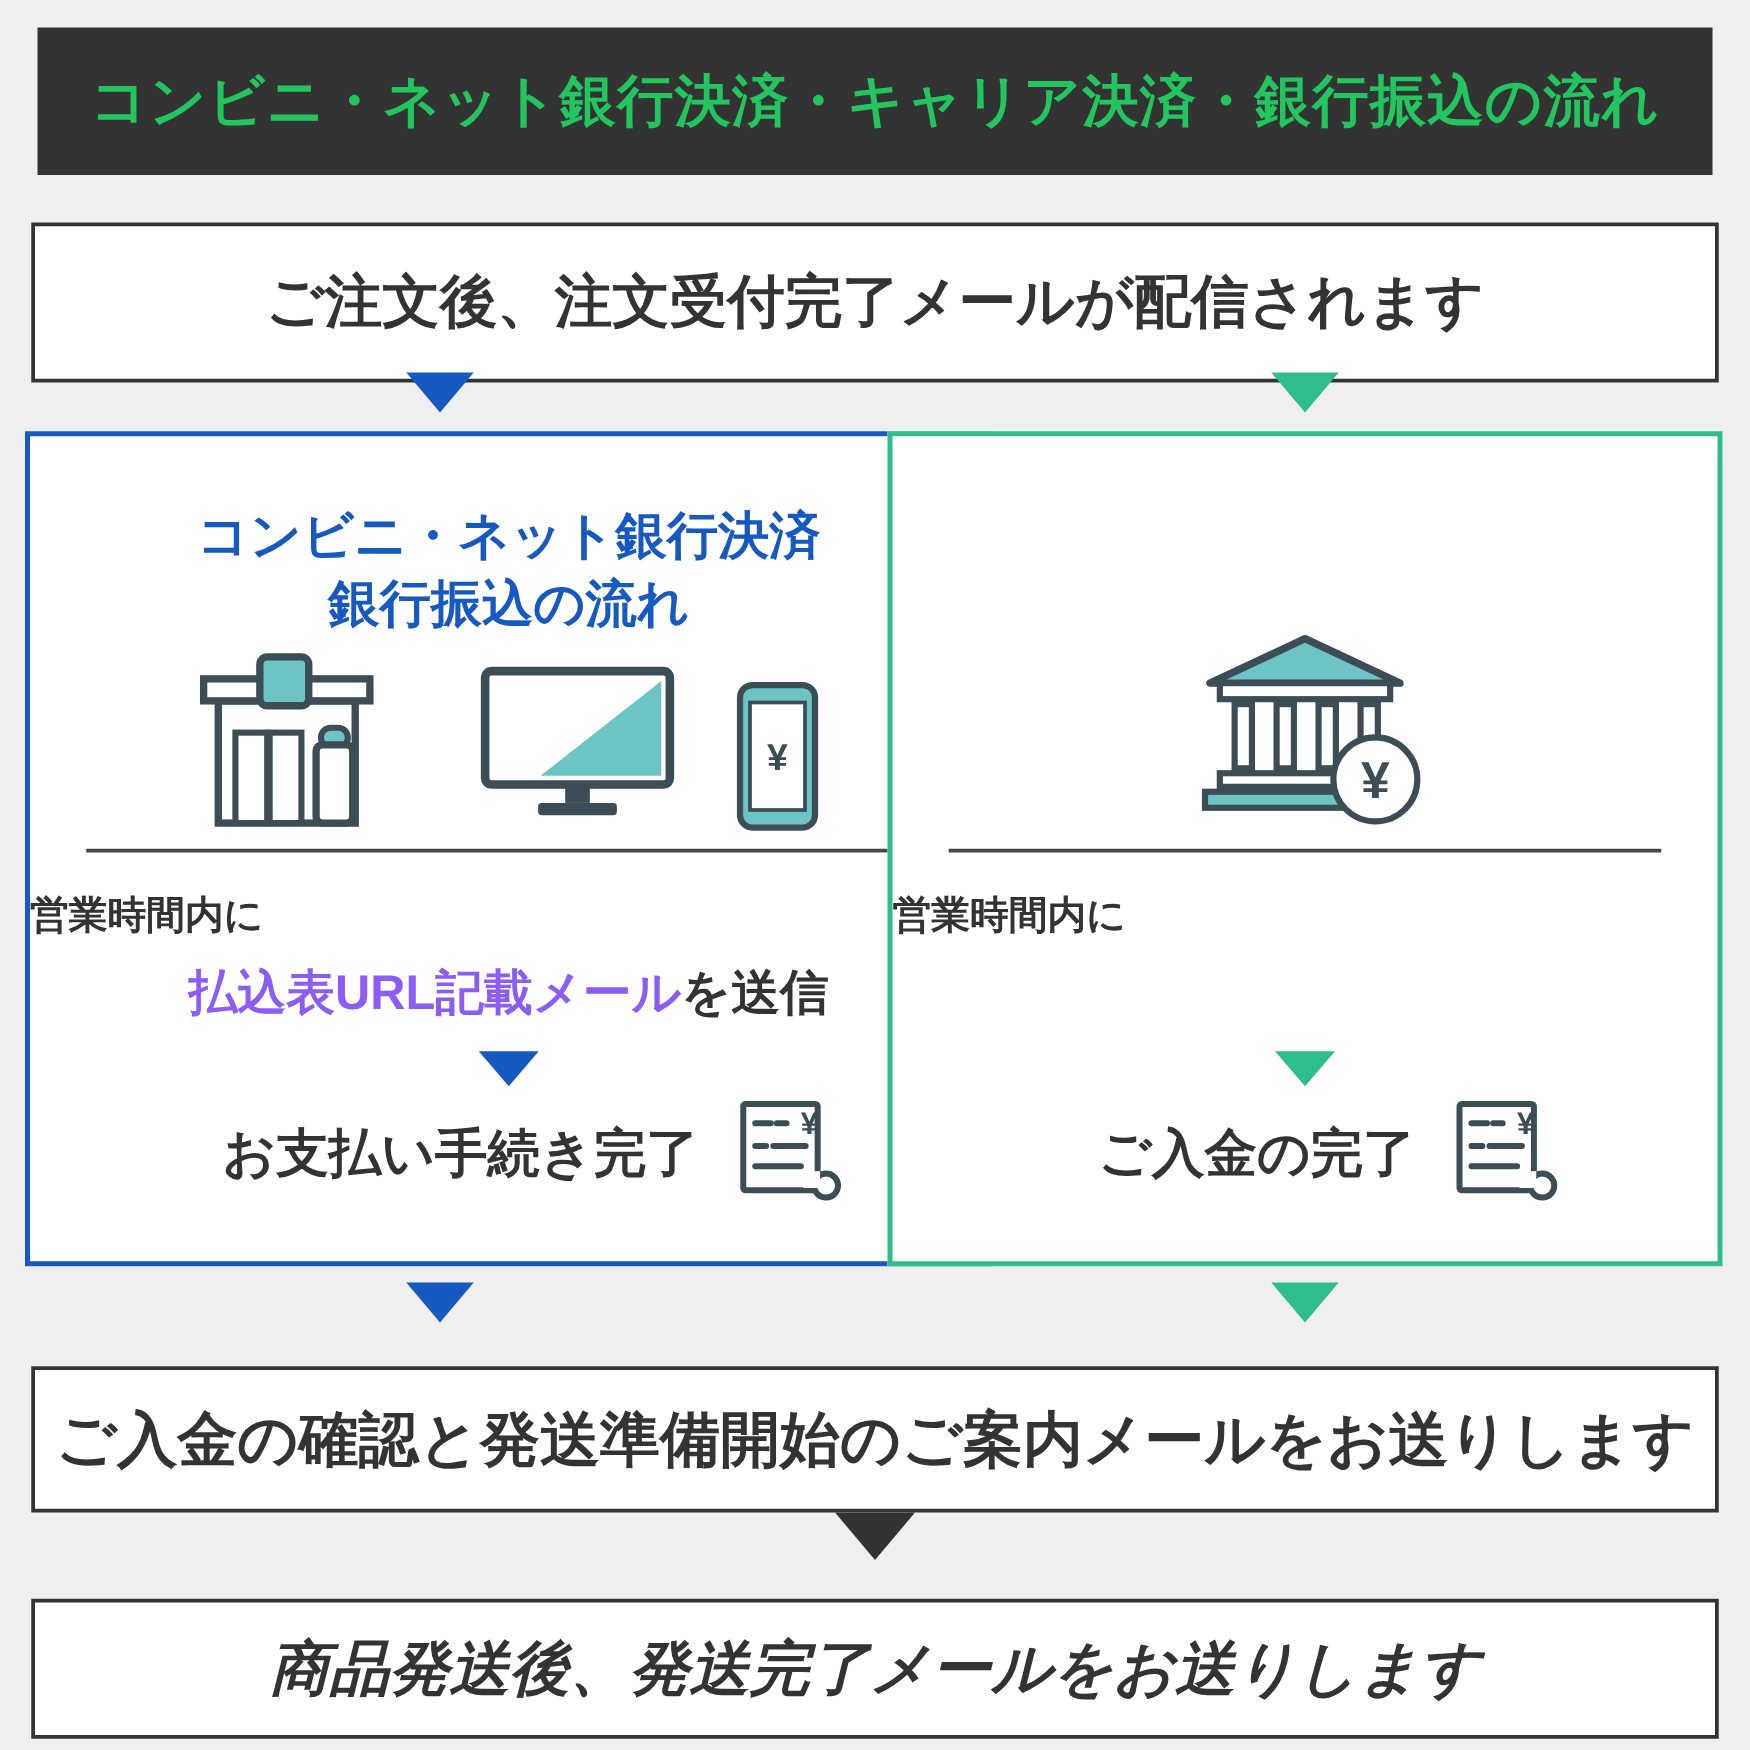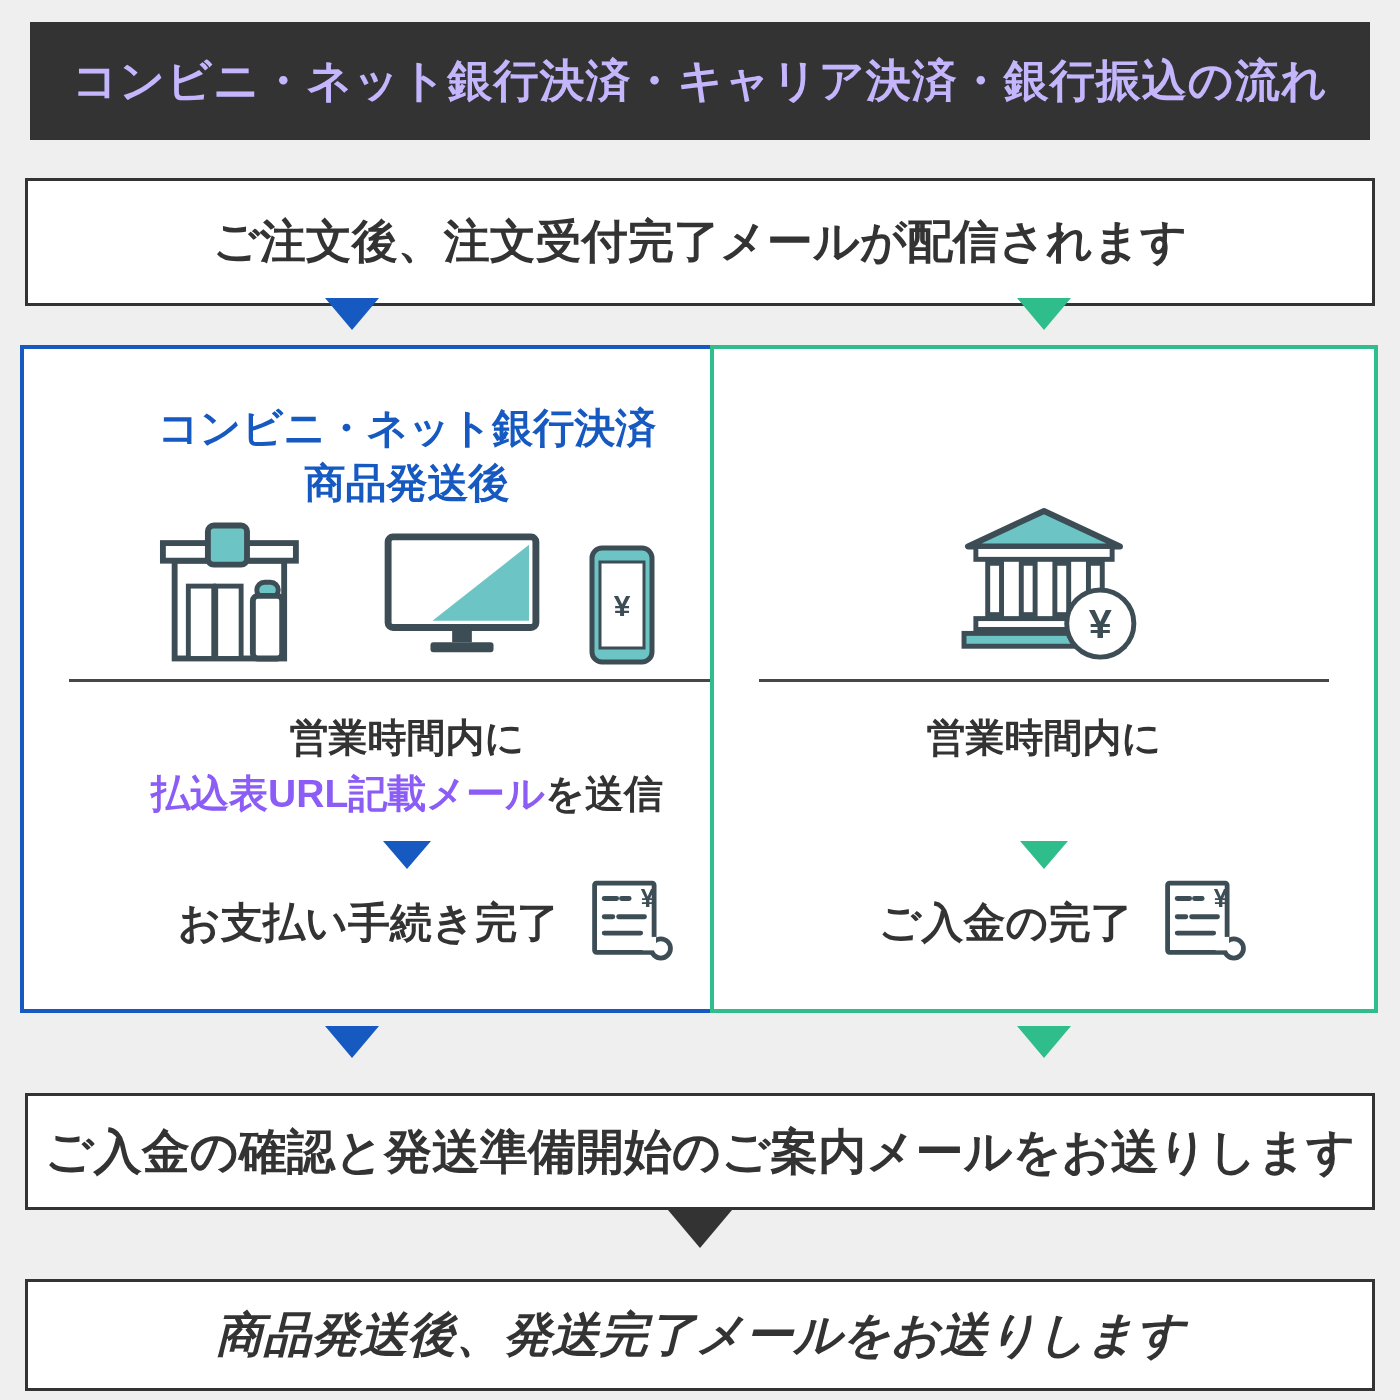--- a/index.html
+++ b/index.html
@@ -12,21 +12,21 @@
     overflow: hidden;
     font-weight: bold;
     color: #333333;
   }
   
   .banner {
     position: absolute;
     left: 30px; top: 22px;
     width: 1340px; height: 118px;
     background: #333333;
-    color: #c4b5fd;
+    color: #22c55e;
     display: flex; align-items: center; justify-content: center;
     font-size: 45px;
     letter-spacing: 1px;
   }
   
   .step-box {
     position: absolute;
     background: #ffffff;
     border: 3px solid #333333;
     display: flex; align-items: center; justify-content: center;
@@ -84,22 +84,22 @@
   }
   .divider {
     position: absolute;
     left: 45px; right: 45px; top: 330px;
     height: 3px;
     background: #474747;
   }
   .timing-line {
     position: absolute;
     left: 0; right: 0; top: 362px;
-    text-align: center;
-    font-size: 39px;
+    text-align: left;
+    font-size: 31px;
   }
   .mail-line {
     position: absolute;
     left: 0; right: 0; top: 418px;
     text-align: center;
     font-size: 39px;
     white-space: nowrap;
   }
   .mail-line .hl { color: #8b5cf6; }
   .panel-arrow {
@@ -134,21 +134,21 @@
   <div class="banner">コンビニ・ネット銀行決済・キャリア決済・銀行振込の流れ</div>
 
   <div class="step-box step-order">ご注文後、注文受付完了メールが配信されます</div>
 
   <div class="tri tri-blue arrow-row1-left"></div>
   <div class="tri tri-green arrow-row1-right"></div>
 
   <div class="panel panel-left">
     <div class="panel-title">
       <div>コンビニ・ネット銀行決済</div>
-      <div>商品発送後</div>
+      <div>銀行振込の流れ</div>
     </div>
 
     <div class="icons-row">
 
       <span>
         <svg width="176" height="148" viewBox="0 0 180 150">
           <rect x="16" y="44" width="112" height="100" fill="#ffffff" stroke="#3d4d55" stroke-width="6"></rect>
           <rect x="4" y="26" width="136" height="18" fill="#ffffff" stroke="#3d4d55" stroke-width="6"></rect>
           <rect x="50" y="8" width="40" height="40" rx="6" fill="#6cc5c4" stroke="#3d4d55" stroke-width="6"></rect>
           <rect x="30" y="70" width="26" height="74" fill="#ffffff" stroke="#3d4d55" stroke-width="5"></rect>

